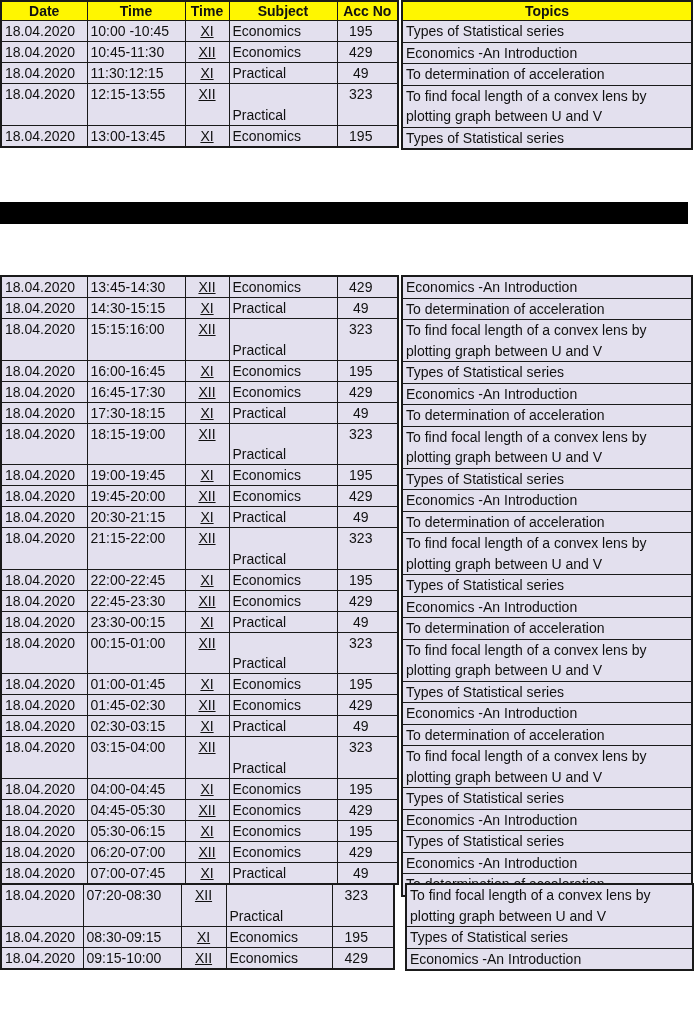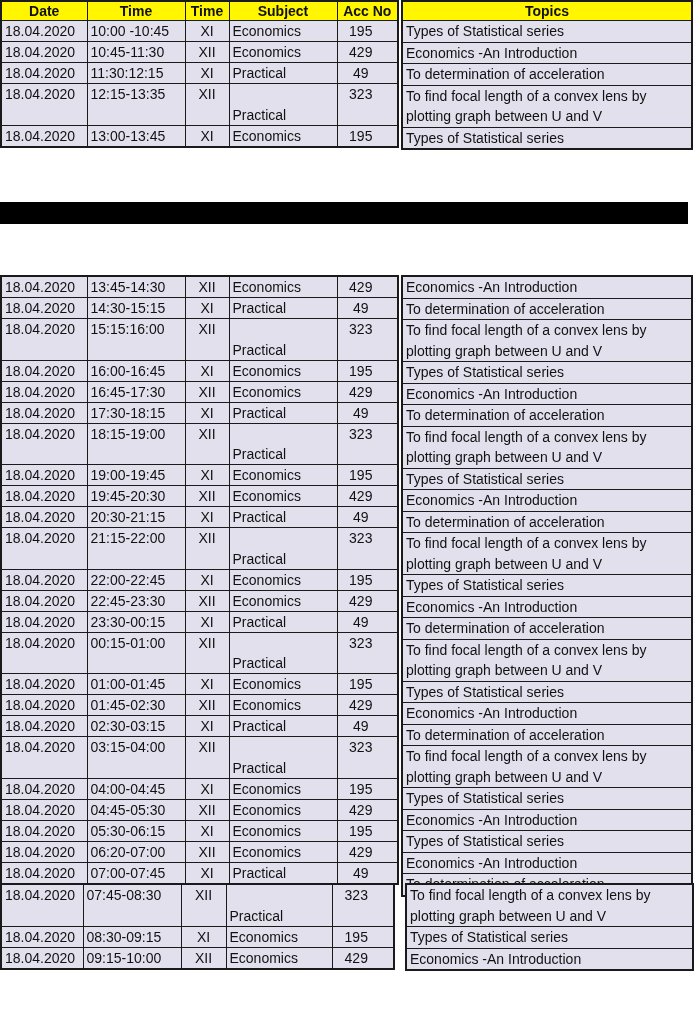--- a/index.html
+++ b/index.html
@@ -4,21 +4,21 @@
   <style>
     html, body { margin: 0; padding: 0; background: #ffffff; }
     body { width: 700px; height: 1020px; position: relative; overflow: hidden;
            font-family: "Liberation Sans", "DejaVu Sans", sans-serif; color: #111; }
     .tbl { position: absolute; border-collapse: collapse; table-layout: fixed; }
     .tbl td, .tbl th { border: 1px solid #1a1a1a; padding: 0 3px; font-size: 14px; line-height: 20px;
                        background: #e3e0ee; white-space: nowrap; overflow: hidden; vertical-align: top; }
     .tbl th { background: #fff600; font-weight: bold; text-align: center; height: 18px; line-height: 18px; font-size: 14px; }
     .tbl tr.single td { height: 19.8px; }
     .tbl tr.double td { height: 40.6px; }
-    .c { text-align: center; }
+    .c { text-align: center; text-decoration: underline; }
     .r { text-align: center; padding-right: 16px !important; }
     .subj-bottom { vertical-align: bottom !important; }
     .topic td { white-space: normal; line-height: 20.5px; }
     .outer { border: 2px solid #1a1a1a; }
     .band { position: absolute; left: 0; top: 202px; width: 688px; height: 22px; background: #000; }
   </style>
 </head>
 <body>
 
 <table class="tbl outer" id="b1-left" style="left:0; top:0; width:397px;">
@@ -55,21 +55,21 @@
       </tr>
       <tr class="single">
         <td>18.04.2020</td>
         <td>11:30:12:15</td>
         <td class="c">XI</td>
         <td>Practical</td>
         <td class="r">49</td>
       </tr>
       <tr class="double">
         <td>18.04.2020</td>
-        <td>12:15-13:35</td>
+        <td>12:15-13:55</td>
         <td class="c">XII</td>
         <td class="subj-bottom">Practical</td>
         <td class="r">323</td>
       </tr>
       <tr class="single">
         <td>18.04.2020</td>
         <td>13:00-13:45</td>
         <td class="c">XI</td>
         <td>Economics</td>
         <td class="r">195</td>
@@ -167,21 +167,21 @@
       </tr>
       <tr class="single">
         <td>18.04.2020</td>
         <td>19:00-19:45</td>
         <td class="c">XI</td>
         <td>Economics</td>
         <td class="r">195</td>
       </tr>
       <tr class="single">
         <td>18.04.2020</td>
-        <td>19:45-20:30</td>
+        <td>19:45-20:00</td>
         <td class="c">XII</td>
         <td>Economics</td>
         <td class="r">429</td>
       </tr>
       <tr class="single">
         <td>18.04.2020</td>
         <td>20:30-21:15</td>
         <td class="c">XI</td>
         <td>Practical</td>
         <td class="r">49</td>
@@ -371,21 +371,21 @@
   <colgroup>
       <col style="width:82px">
       <col style="width:98px">
       <col style="width:45px">
       <col style="width:106px">
       <col style="width:62px">
     </colgroup>
   <tbody>
       <tr class="double">
         <td>18.04.2020</td>
-        <td>07:45-08:30</td>
+        <td>07:20-08:30</td>
         <td class="c">XII</td>
         <td class="subj-bottom">Practical</td>
         <td class="r">323</td>
       </tr>
       <tr class="single">
         <td>18.04.2020</td>
         <td>08:30-09:15</td>
         <td class="c">XI</td>
         <td>Economics</td>
         <td class="r">195</td>

